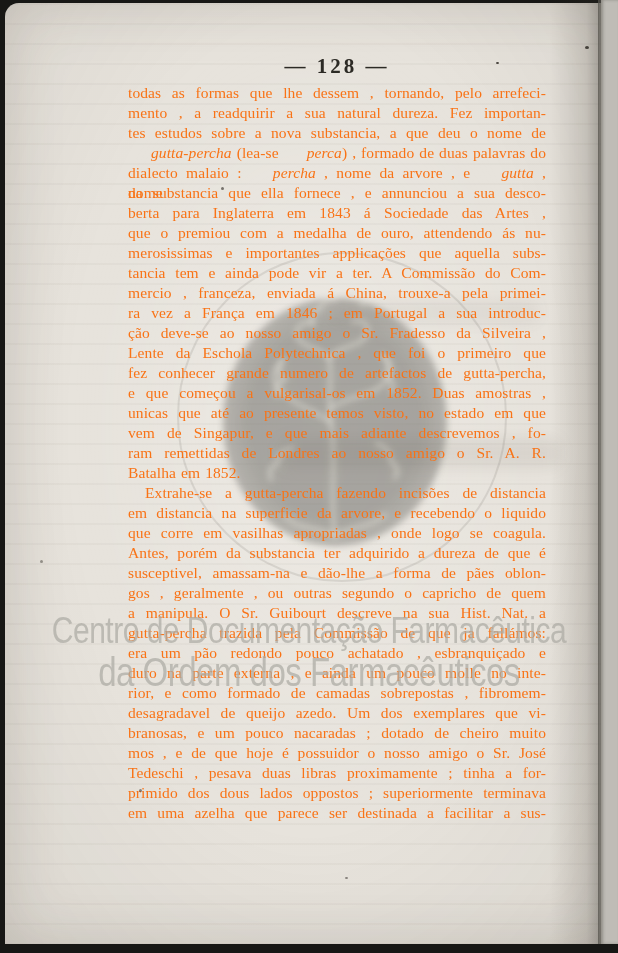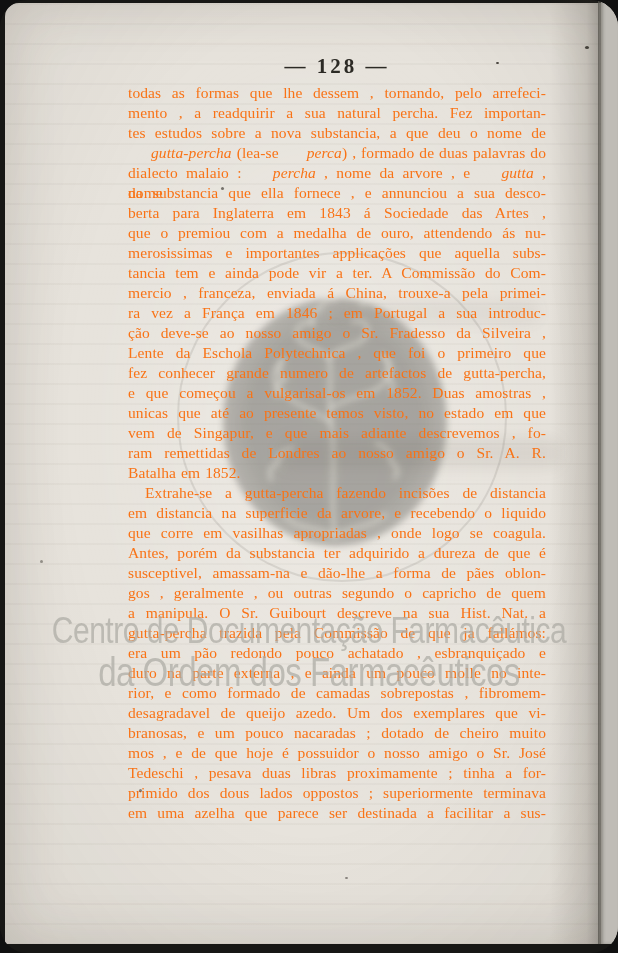--- a/index.html
+++ b/index.html
@@ -1,20 +1,19 @@
 <!DOCTYPE html>
 <html><head>
 <meta charset="utf-8">
 <style>
   html,body{margin:0;padding:0;background:#101010;}
   .page{
     position:relative;width:618px;height:953px;overflow:hidden;
     background:#171715;
     font-family:"Liberation Serif","DejaVu Serif",serif;
-    border-radius:27px;
   }
   .paper{
     position:absolute;left:5px;top:3px;right:0;bottom:9px;
     background:#e7e3dc;
     border-top-left-radius:14px;
     box-shadow:inset 0 0 60px rgba(70,62,48,0.18);
   }
   .texture{
     position:absolute;left:5px;top:3px;right:0;bottom:9px;
     border-top-left-radius:14px;
@@ -110,21 +109,21 @@
     </svg>
   </div>
 
   <div class="smudge s1"></div>
   <div class="smudge s2"></div>
 
   <div class="page-number">— 128 —</div>
 
   <div class="body-text">
       <div class="line"><span>todas as formas que lhe dessem , tornando, pelo arrefeci-</span></div>
-      <div class="line"><span>mento , a readquirir a sua natural percha. Fez importan-</span></div>
+      <div class="line"><span>mento , a readquirir a sua natural dureza. Fez importan-</span></div>
       <div class="line"><span>tes estudos sobre a nova substancia, a que deu o nome de</span></div>
       <div class="line"><i>gutta-percha</i><span> (lea-se </span><i>perca</i><span>) , formado de duas palavras do</span></div>
       <div class="line"><span>dialecto malaio : </span><i>percha</i><span> , nome da arvore , e </span><i>gutta</i><span> , nome</span></div>
       <div class="line"><span>da substancia que ella fornece , e annunciou a sua desco-</span></div>
       <div class="line"><span>berta para Inglaterra em 1843 á Sociedade das Artes ,</span></div>
       <div class="line"><span>que o premiou com a medalha de ouro, attendendo ás nu-</span></div>
       <div class="line"><span>merosissimas e importantes applicações que aquella subs-</span></div>
       <div class="line"><span>tancia tem e ainda pode vir a ter. A Commissão do Com-</span></div>
       <div class="line"><span>mercio , franceza, enviada á China, trouxe-a pela primei-</span></div>
       <div class="line"><span>ra vez a França em 1846 ; em Portugal a sua introduc-</span></div>

